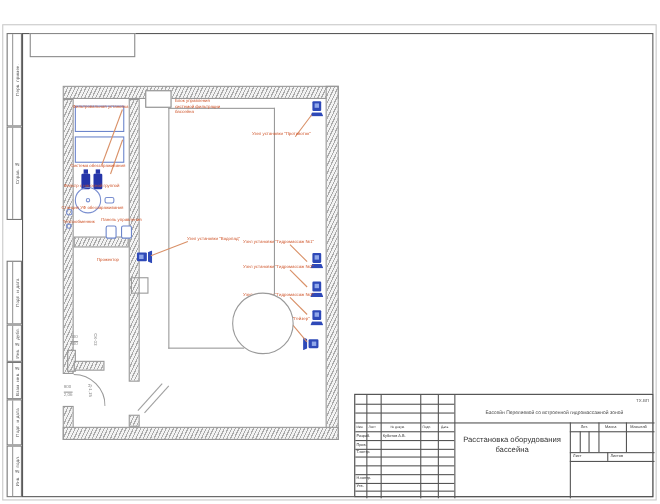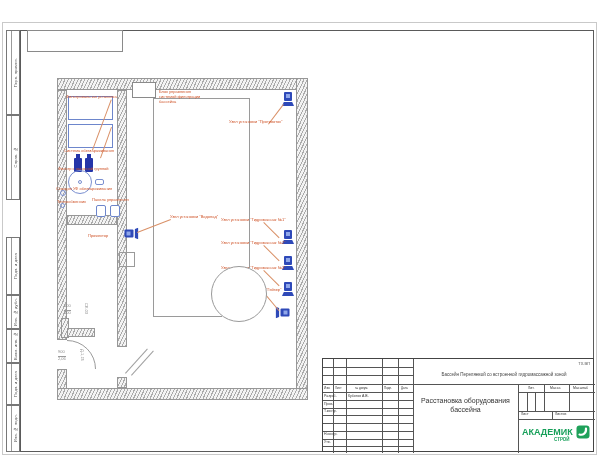--- a/index.html
+++ b/index.html
@@ -212,25 +212,15 @@
 
     <div class="abs tb-center" style="left:92px;top:28px;width:101px;height:36px;font-size:7px;color:#333;white-space:pre-line;line-height:1.3;">Расстановка оборудования
 бассейна</div>
 
     <div class="abs tb-text" style="left:205px;top:27px;">Лит.</div>
     <div class="abs tb-text" style="left:227px;top:27px;">Масса</div>
     <div class="abs tb-text" style="left:250px;top:27px;">Масштаб</div>
     <div class="abs tb-text" style="left:198px;top:53px;">Лист</div>
     <div class="abs tb-text" style="left:232px;top:53px;">Листов</div>
 
-    <div class="abs" style="left:197px;top:62px;width:73px;height:30px;">
-      <span class="abs logo-text" style="left:2px;top:6px;font-size:9px;">АКАДЕМИК</span>
-      <span class="abs logo-text" style="left:34px;top:16px;font-size:4.5px;">СТРОЙ</span>
-      <span class="abs" style="left:56px;top:4px;">
-        <svg width="14" height="14" viewBox="0 0 14 14">
-          <rect x="0.5" y="0.5" width="13" height="13" rx="3" fill="#1fa15a"></rect>
-          <path d="M3.5 9.5 C7 10.5 10.5 8 10 3.5" stroke="#ffffff" stroke-width="2.2" fill="none" stroke-linecap="round"></path>
-        </svg>
-      </span>
-    </div>
   </div>
 
 </div>
 
 </body></html>

